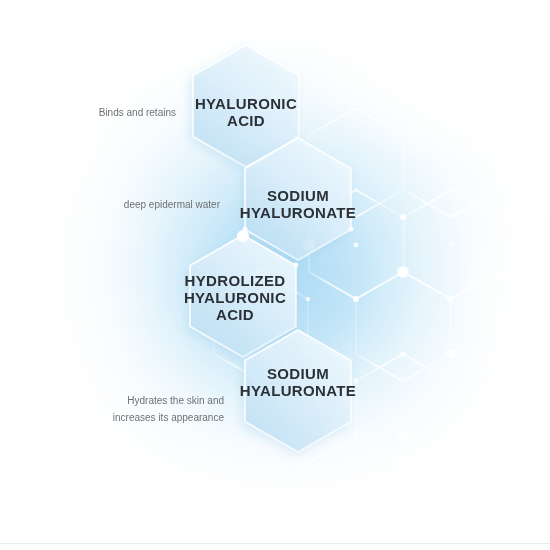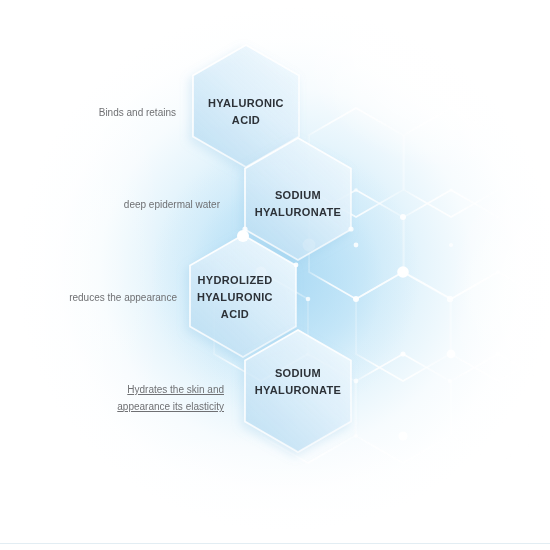--- a/index.html
+++ b/index.html
@@ -110,21 +110,21 @@
     position: absolute;
     left: 0; top: 0;
     width: 550px; height: 550px;
   }
 
   
   .hex-label {
     position: absolute;
     text-align: center;
     color: #2c3137;
-    font-size: 11px;
+    font-size: 15px;
     font-weight: bold;
     letter-spacing: 0.35px;
     line-height: 17px;
     pointer-events: none;
     white-space: nowrap;
   }
 
   
   .desc {
     position: absolute;
@@ -280,23 +280,22 @@
 
   <div class="desc" style="left:30px; top:96px; width:146px;">
     <div>Binds and retains</div>
   </div>
 
   <div class="desc" style="left:30px; top:188px; width:190px;">
     <div>deep epidermal water</div>
   </div>
 
   <div class="desc" style="left:8px; top:281px; width:169px;">
-    <div>reduces the appearance</div>
-  </div>
-
-  <div class="desc" style="left:40px; top:373px; width:184px;text-decoration:underline;">
+  </div>
+
+  <div class="desc" style="left:40px; top:384px; width:184px;">
     <div>Hydrates the skin and</div>
-    <div>appearance its elasticity</div>
+    <div>increases its appearance</div>
   </div>
 
   <div class="bottom-rule"></div>
 
 </div>
 
 </body></html>

